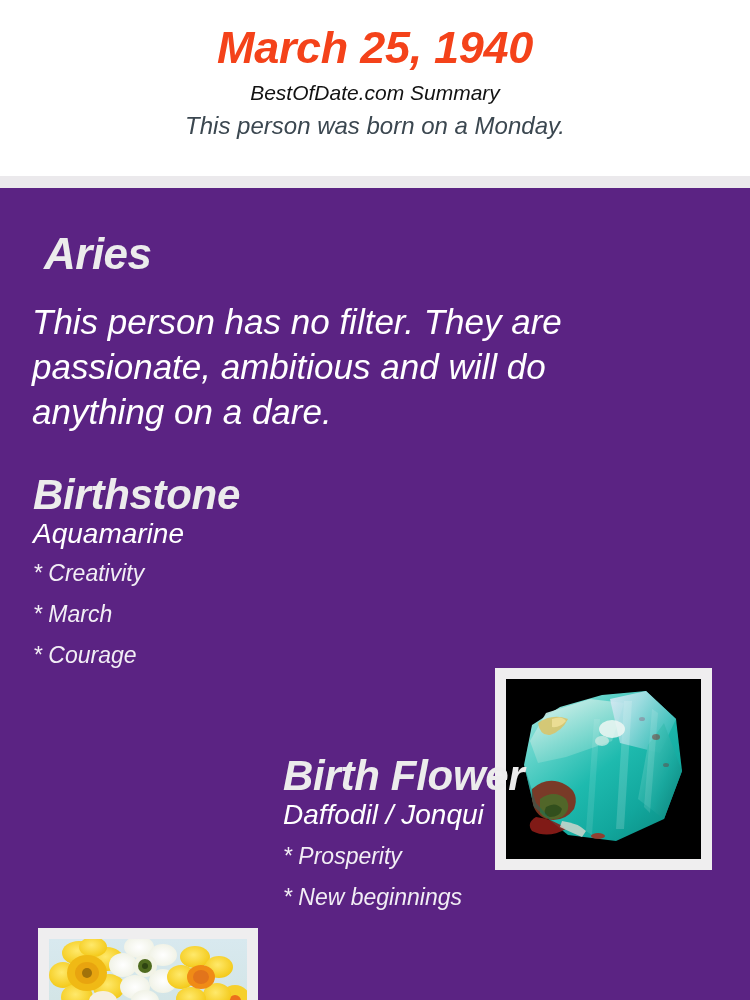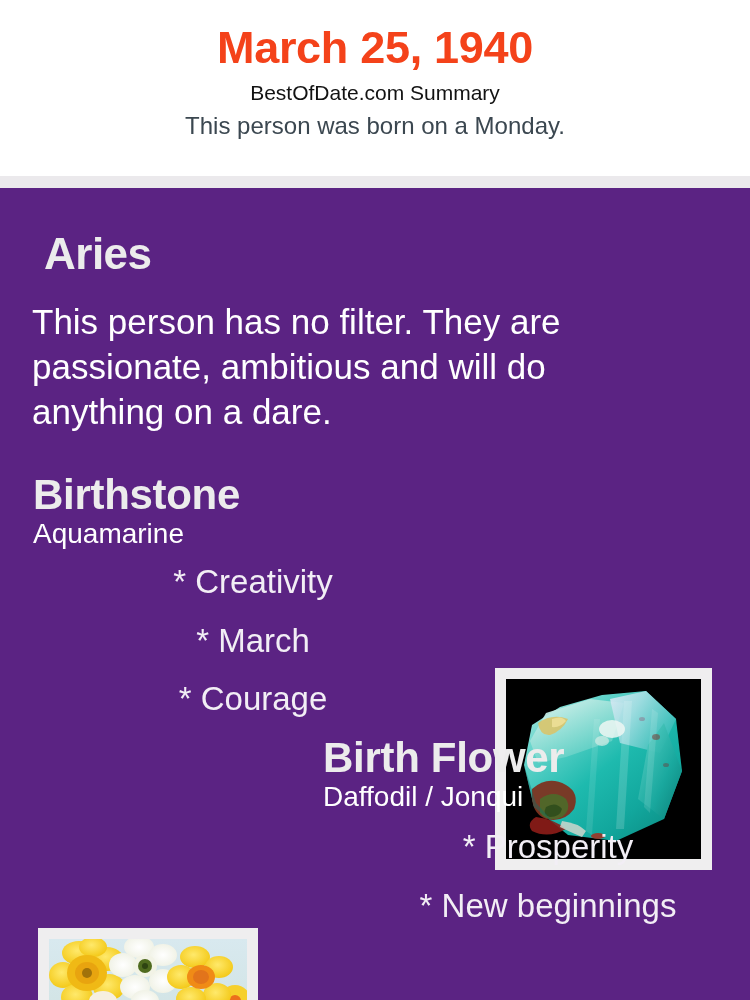--- a/index.html
+++ b/index.html
@@ -13,20 +13,21 @@
     background: #ffffff;
     font-family: "Liberation Sans", sans-serif;
     -webkit-font-smoothing: antialiased;
   }
 
   #infographic {
     position: relative;
     width: 750px;
     height: 1000px;
     background: #3b82f6;
+    font-style: italic;
   }
 
   
   .header {
     position: absolute;
     left: 0;
     top: 0;
     width: 750px;
     height: 176px;
     background: #ffffff;
@@ -132,36 +133,34 @@
     font-weight: normal;
     line-height: 1.08;
     color: #ffffff;
   }
   .trait-list {
     margin: 0;
     padding: 4px 0 0 0;
     list-style: none;
   }
   .trait-item {
-    font-size: 33px;
+    font-size: 23px;
     font-weight: normal;
     line-height: 1.78;
     color: #f2eef5;
     white-space: nowrap;
-    text-align: center;
   }
 
   
   .birthflower {
     position: absolute;
     left: 0;
-    top: 548px;
+    top: 566px;
     width: 672px;
     height: 215px;
-    margin-left: 40px;
   }
   .birthflower-text {
     position: absolute;
     left: 283px;
     top: 0;
     width: 450px;
   }
   .birthflower .trait-list {
     padding-top: 6px;
     padding-left: 0;

